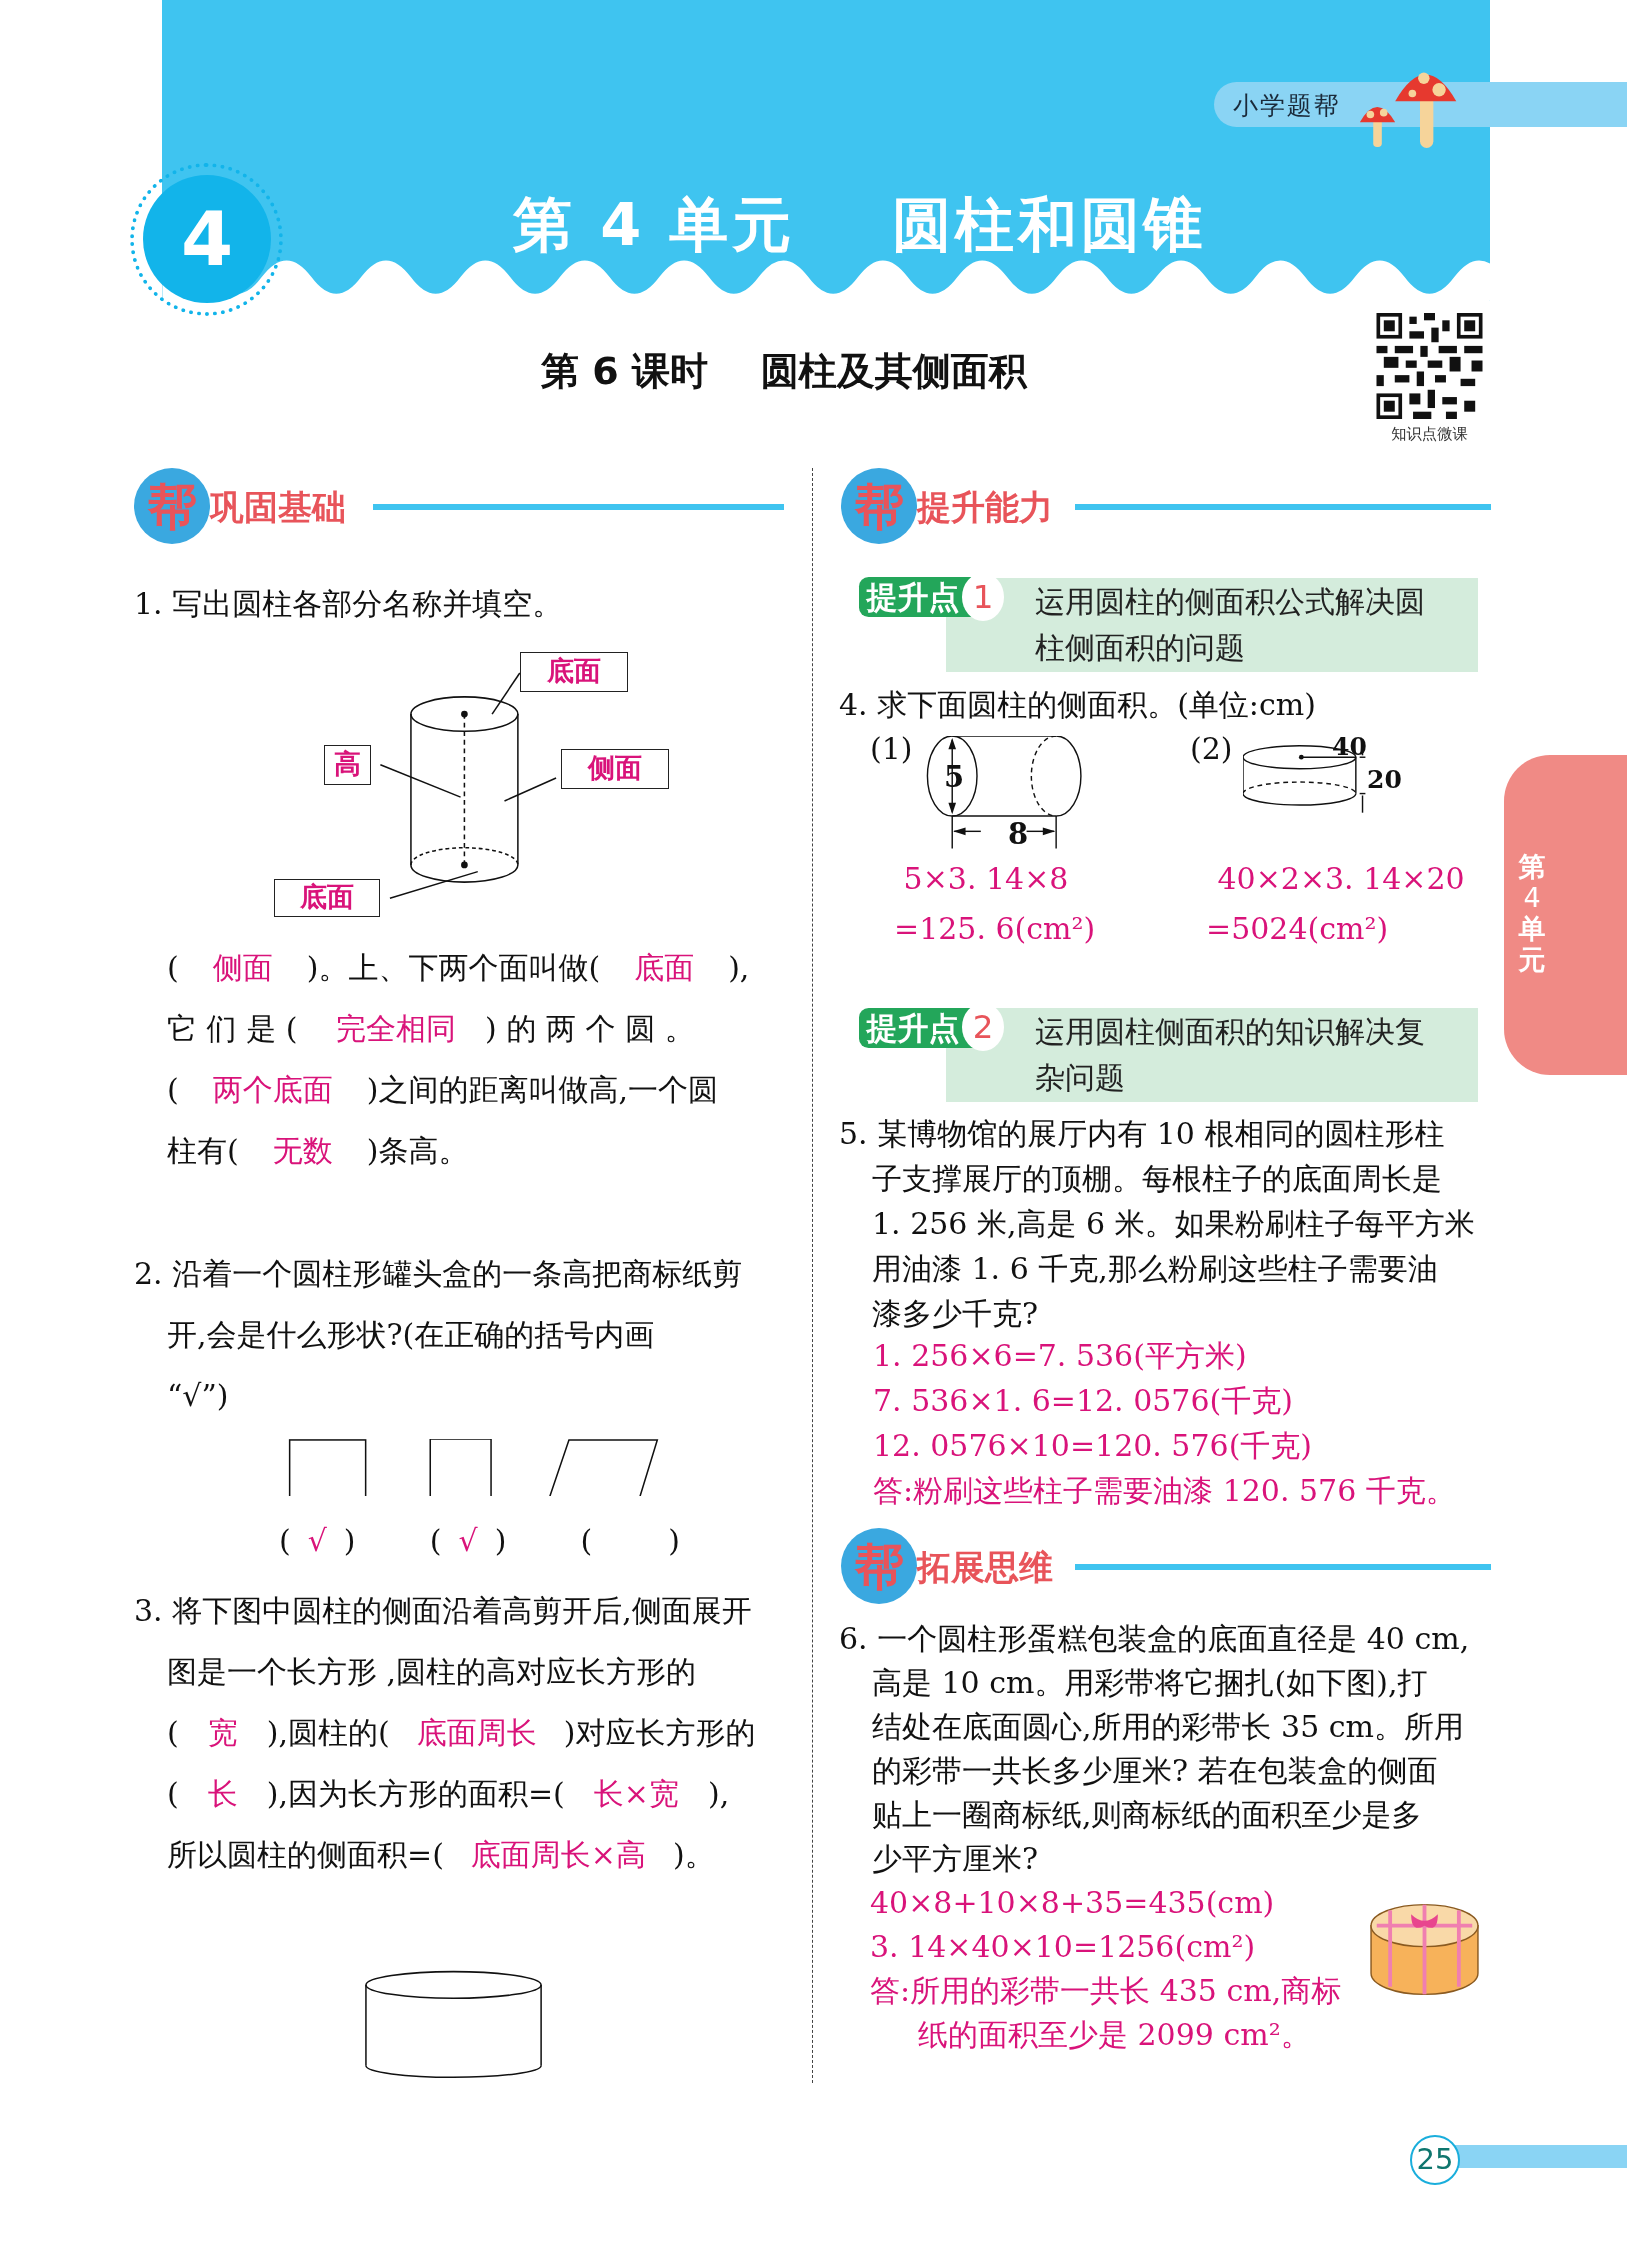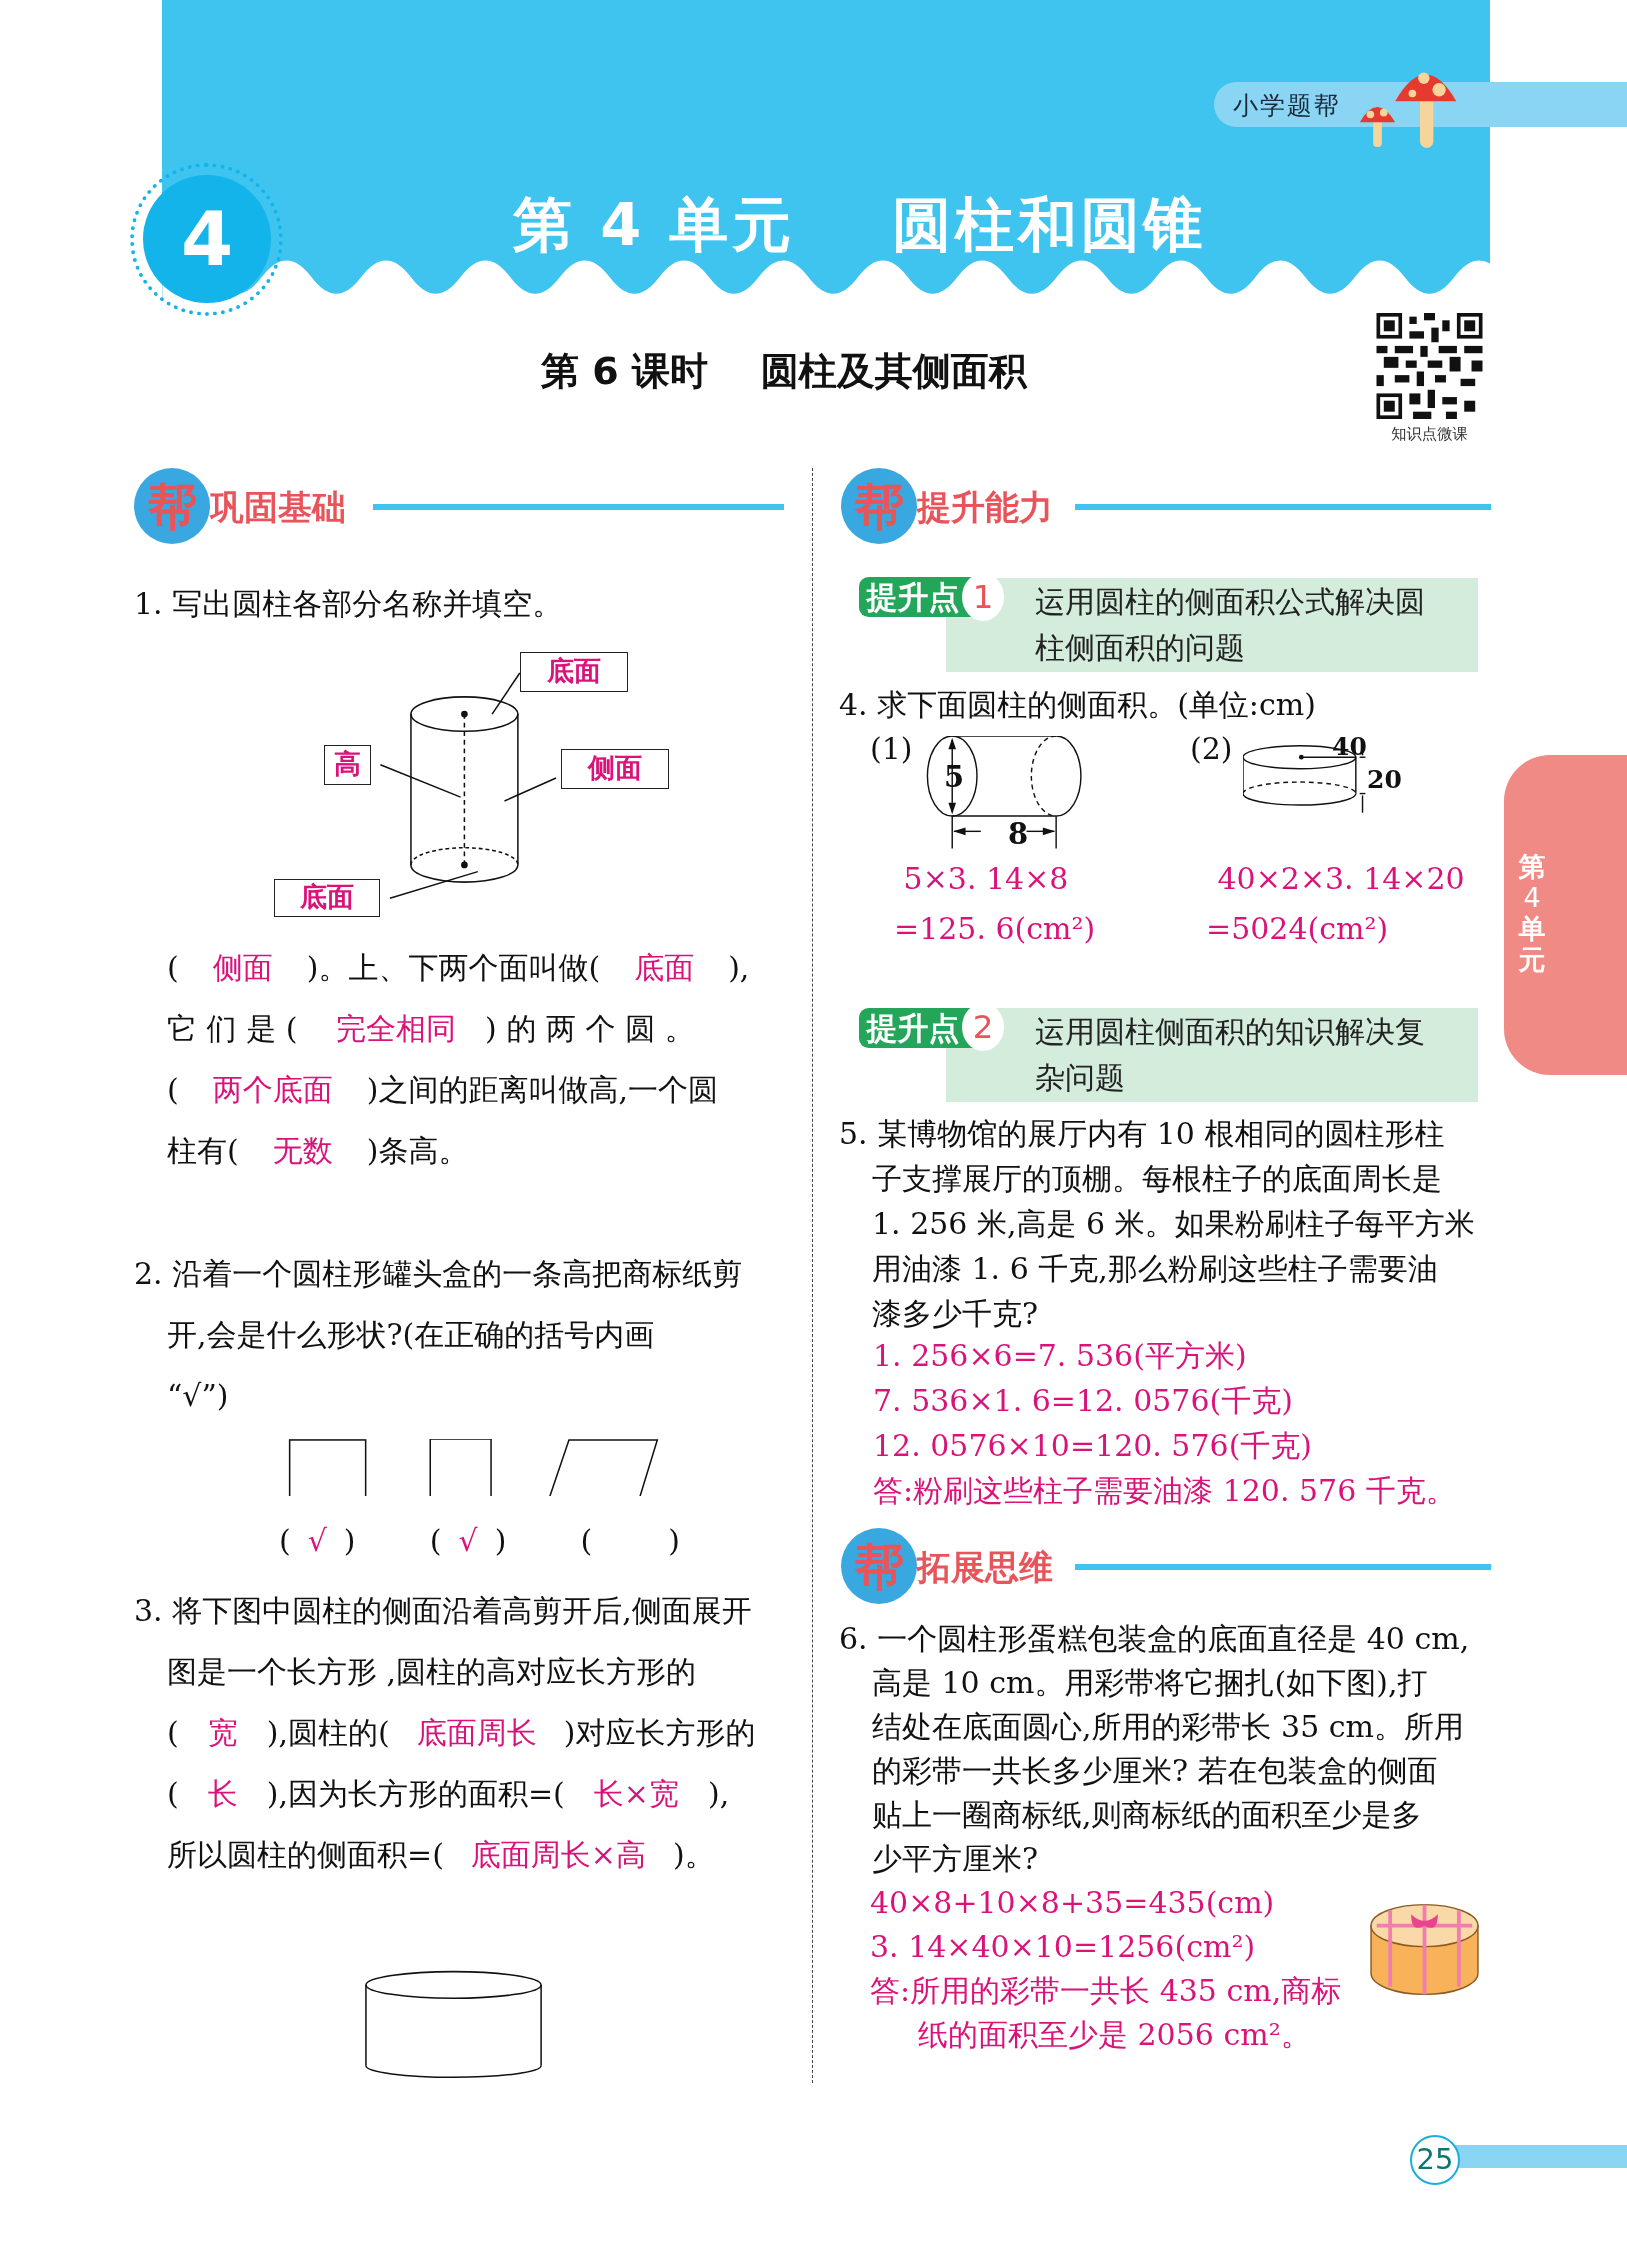--- a/index.html
+++ b/index.html
@@ -282,21 +282,21 @@
   <div class="line" style="padding-left:33px">高是 10 cm。用彩带将它捆扎(如下图),打</div>
   <div class="line" style="padding-left:33px">结处在底面圆心,所用的彩带长 35 cm。所用</div>
   <div class="line" style="padding-left:33px">的彩带一共长多少厘米? 若在包装盒的侧面</div>
   <div class="line" style="padding-left:33px">贴上一圈商标纸,则商标纸的面积至少是多</div>
   <div class="line" style="padding-left:33px">少平方厘米?</div>
 </div>
 <div class="abs q ans" style="left:870px;top:1881px;line-height:44px">
   <div class="line">40×8+10×8+35=435(cm)</div>
   <div class="line">3. 14×40×10=1256(cm²)</div>
   <div class="line">答:所用的彩带一共长 435 cm,商标</div>
-  <div class="line" style="padding-left:48px">纸的面积至少是 2056 cm²。</div>
+  <div class="line" style="padding-left:48px">纸的面积至少是 2099 cm²。</div>
 </div>
 <svg class="abs" style="left:1367px;top:1897px" width="115" height="105" viewBox="0 0 120 110">
   <path d="M4,30 L4,80 A56,22 0 0 0 116,80 L116,30 Z" fill="#f7b25a" stroke="#8a5a20" stroke-width="1.5"></path>
   <ellipse cx="60" cy="30" rx="56" ry="22" fill="#f9d9a8" stroke="#8a5a20" stroke-width="1.5"></ellipse>
   <g stroke="#f07fb0" stroke-width="4">
     <line x1="60" y1="8" x2="60" y2="102"></line>
       <line x1="24" y1="14" x2="24" y2="94"></line>
       <line x1="96" y1="14" x2="96" y2="94"></line>
     <line x1="10" y1="30" x2="110" y2="30"></line>
   </g>

